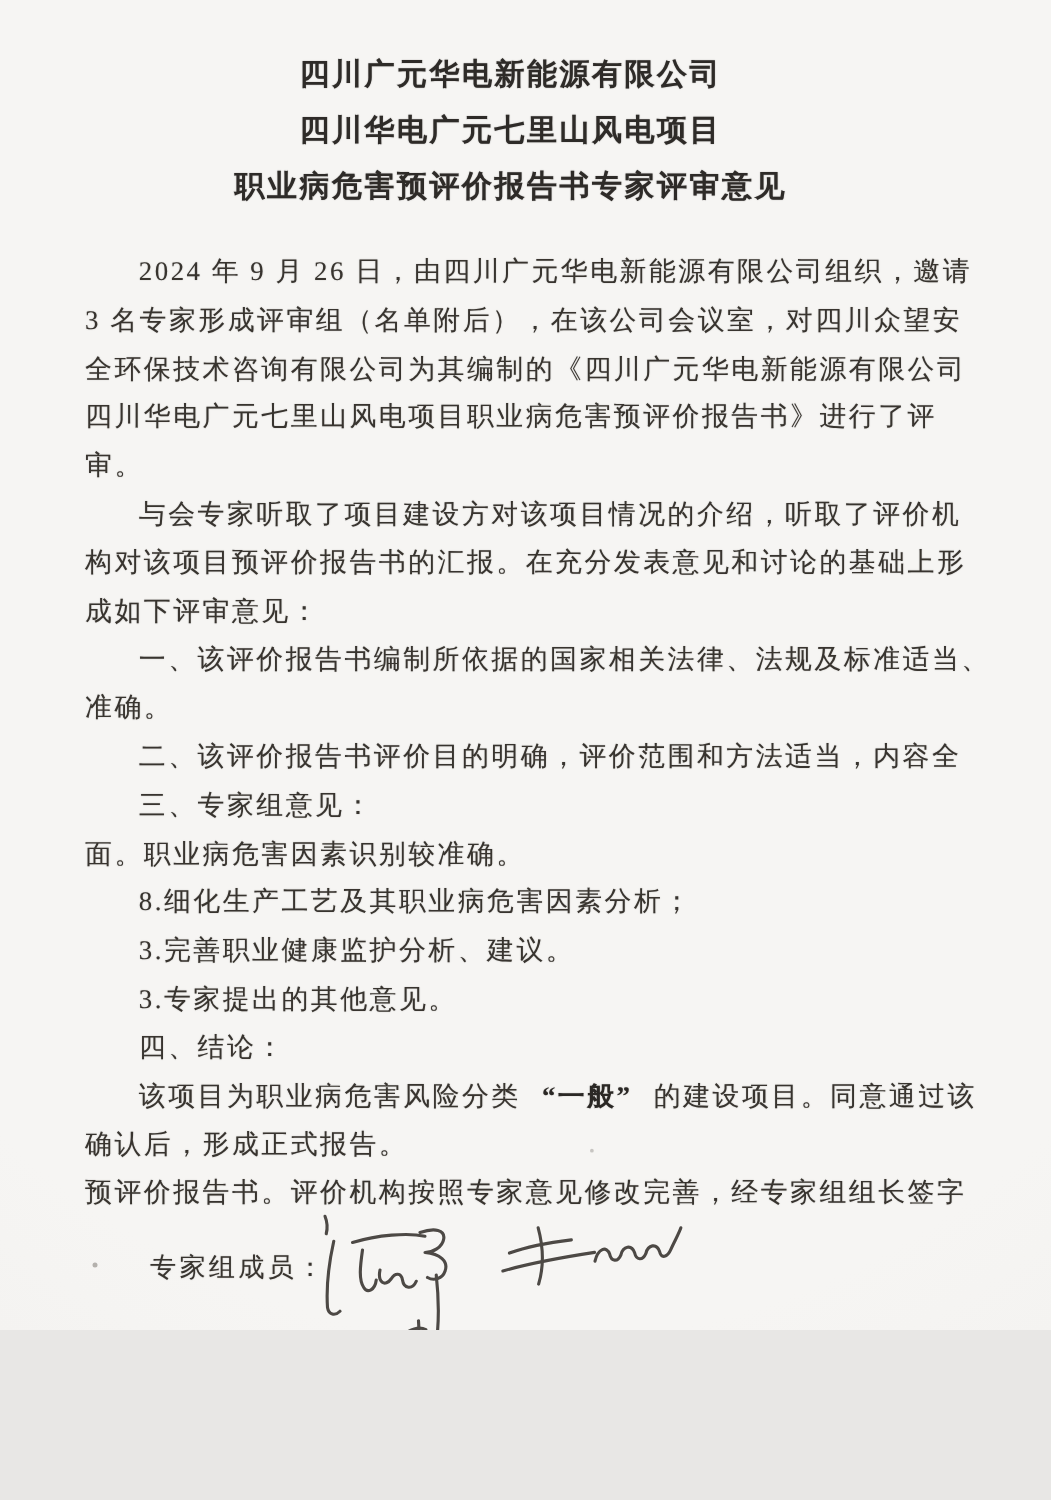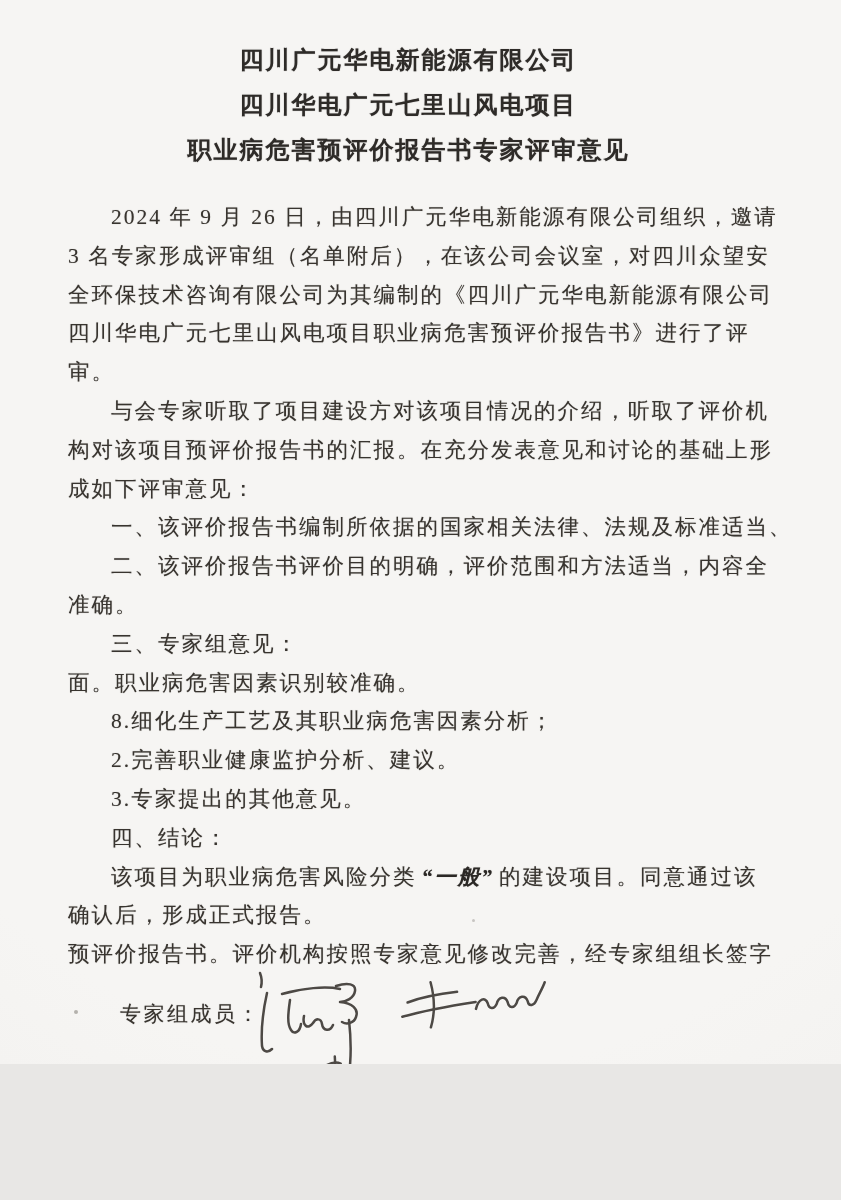--- a/index.html
+++ b/index.html
@@ -37,23 +37,22 @@
   .line {
     font-size: 21.5px;
     line-height: 38.8px;
     letter-spacing: 2px;
     white-space: nowrap;
     text-shadow: 0 0 1px rgba(56,52,47,0.38);
   }
   .line.indent { text-indent: 2em; }
   .bold-inline {
     font-weight: 700;
-    margin: 0 5px;
+    margin: 0 17px;
     color: #2b2825;
-    font-style: italic;
   }
   .signatures {
     position: absolute;
     left: 0; top: 0;
     width: 100%; height: 100%; border-radius: 25px;
   }
   .sig-label {
     position: absolute;
     font-size: 21px;
     letter-spacing: 2.5px;
@@ -106,26 +105,26 @@
   <main class="body" id="body-lines">
       <div class="line indent">2024 年 9 月 26 日，由四川广元华电新能源有限公司组织，邀请</div>
       <div class="line">3 名专家形成评审组（名单附后），在该公司会议室，对四川众望安</div>
       <div class="line">全环保技术咨询有限公司为其编制的《四川广元华电新能源有限公司</div>
       <div class="line">四川华电广元七里山风电项目职业病危害预评价报告书》进行了评</div>
       <div class="line">审。</div>
       <div class="line indent">与会专家听取了项目建设方对该项目情况的介绍，听取了评价机</div>
       <div class="line">构对该项目预评价报告书的汇报。在充分发表意见和讨论的基础上形</div>
       <div class="line">成如下评审意见：</div>
       <div class="line indent">一、该评价报告书编制所依据的国家相关法律、法规及标准适当、</div>
+      <div class="line">准确。</div>
       <div class="line indent">二、该评价报告书评价目的明确，评价范围和方法适当，内容全</div>
-      <div class="line">准确。</div>
       <div class="line indent">三、专家组意见：</div>
       <div class="line">面。职业病危害因素识别较准确。</div>
       <div class="line indent">8.细化生产工艺及其职业病危害因素分析；</div>
-      <div class="line indent">2.完善职业健康监护分析、建议。</div>
+      <div class="line indent">3.完善职业健康监护分析、建议。</div>
       <div class="line indent">3.专家提出的其他意见。</div>
       <div class="line indent">四、结论：</div>
       <div class="line indent"><span>该项目为职业病危害风险分类</span><span class="bold-inline">“一般”</span><span>的建设项目。同意通过该</span></div>
       <div class="line">确认后，形成正式报告。</div>
       <div class="line">预评价报告书。评价机构按照专家意见修改完善，经专家组组长签字</div>
     </main>
 
   <section class="signatures">
 
     <div class="sig-label members-label">专家组成员：</div>

